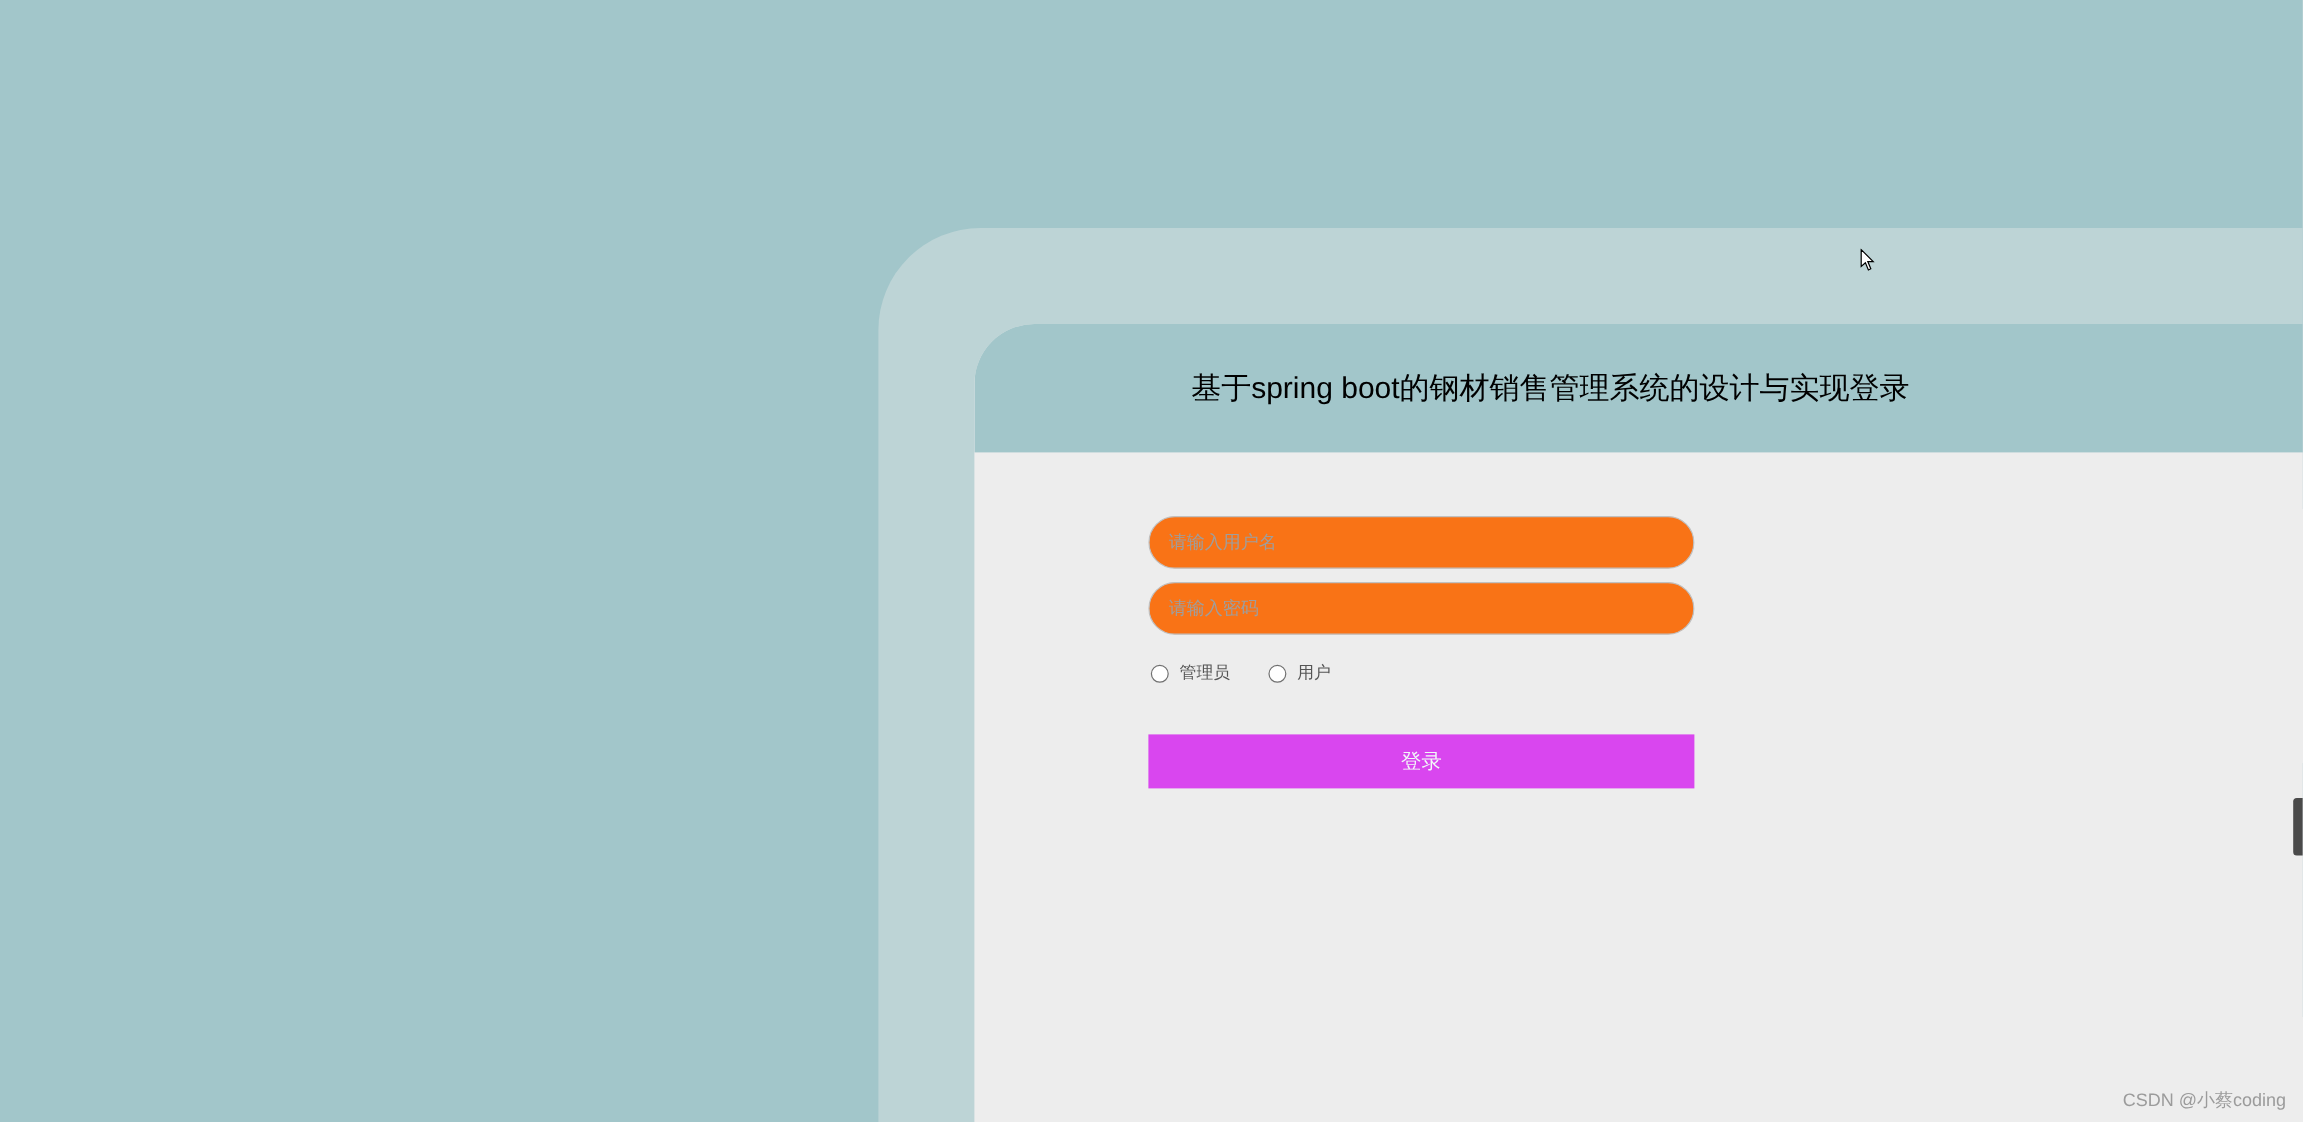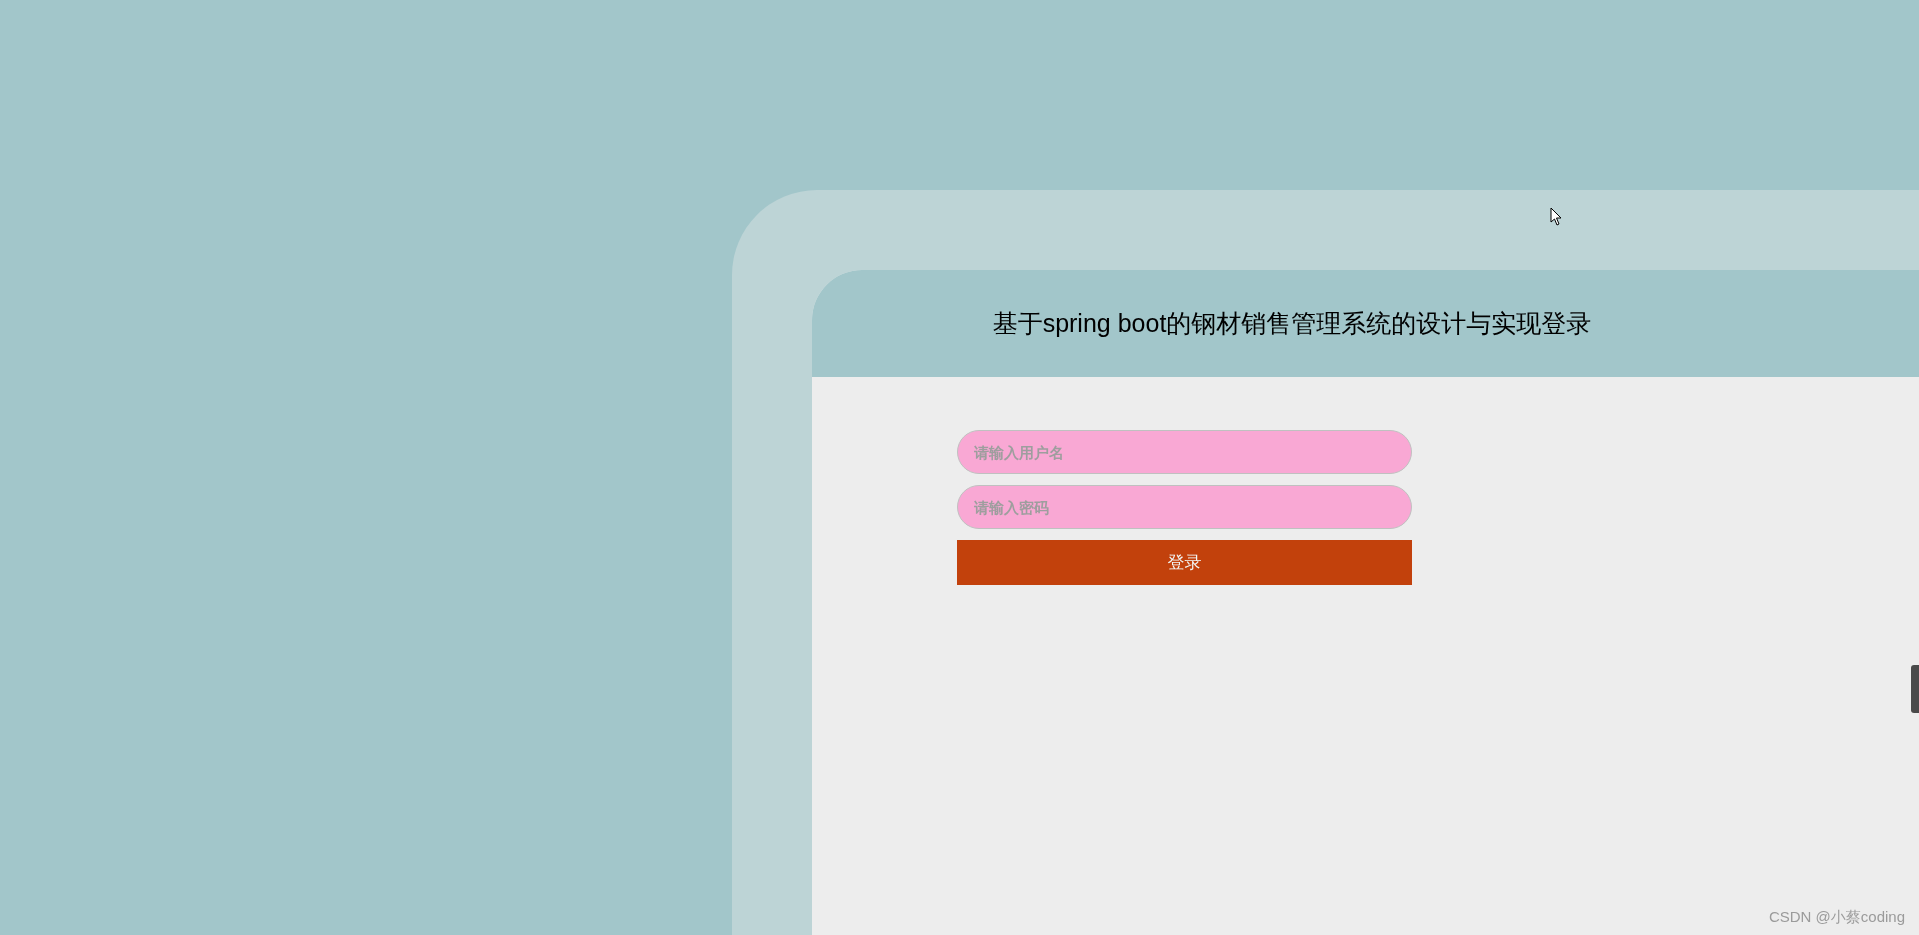--- a/index.html
+++ b/index.html
@@ -57,24 +57,23 @@
       margin-top: 53px;
     }
     .text-input {
       width: 100%;
       height: 44px;
       border: 1px solid #c0c0c0;
       border-radius: 22px;
       padding: 0 16px;
       font-size: 15px;
       color: #333;
-      background-color: #f9a8d4;
+      background-color: #f97316;
       outline: none;
       margin-bottom: 11px;
-      font-weight: bold;
     }
     .text-input::placeholder {
       color: #9e9e9e;
     }
     .radio-row {
       display: flex;
       align-items: center;
       gap: 32px;
       margin-top: 12px;
       margin-bottom: 42px;
@@ -93,21 +92,21 @@
       border-radius: 50%;
       background-color: #fff;
     }
     .radio-label {
       font-size: 14px;
       color: #555;
     }
     .login-button {
       width: 100%;
       height: 45px;
-      background-color: #c2410c;
+      background-color: #d946ef;
       border: none;
       color: #f2f8f8;
       font-size: 17px;
       cursor: pointer;
       font-family: inherit;
     }
     .cursor {
       position: absolute;
       left: 1550px;
       top: 207px;
@@ -140,20 +139,30 @@
 
 <div class="outer-frame"></div>
 
 <div class="inner-panel">
   <div class="header-bar">
     <div class="page-title">基于spring boot的钢材销售管理系统的设计与实现登录</div>
   </div>
   <div class="form-area">
     <input type="text" class="text-input" placeholder="请输入用户名" style="">
     <input type="password" class="text-input" placeholder="请输入密码" style="">
+    <div class="radio-row">
+      <label class="radio-item">
+        <span class="radio-circle"></span>
+        <span class="radio-label">管理员</span>
+      </label>
+      <label class="radio-item">
+        <span class="radio-circle"></span>
+        <span class="radio-label">用户</span>
+      </label>
+    </div>
     <button class="login-button">登录</button>
   </div>
 </div>
 
 <svg class="cursor" viewBox="0 0 14 20">
   <path d="M1,1 L1,15 L4.5,12 L7,18 L9,17 L6.5,11 L11,11 Z" fill="#ffffff" stroke="#000000" stroke-width="1"></path>
 </svg>
 
 <div class="side-widget"></div>
 

